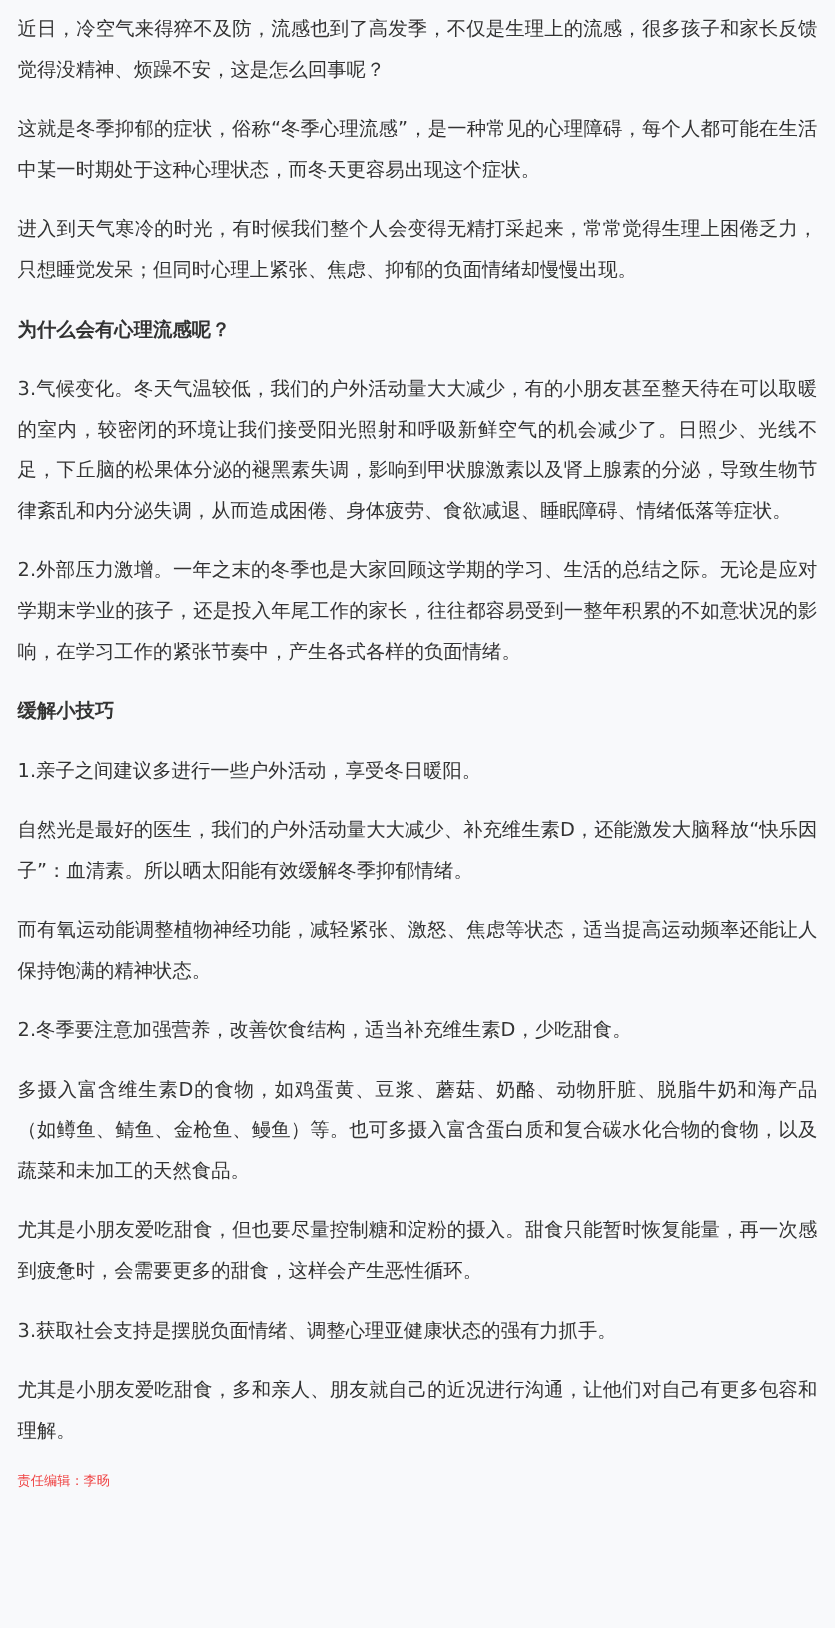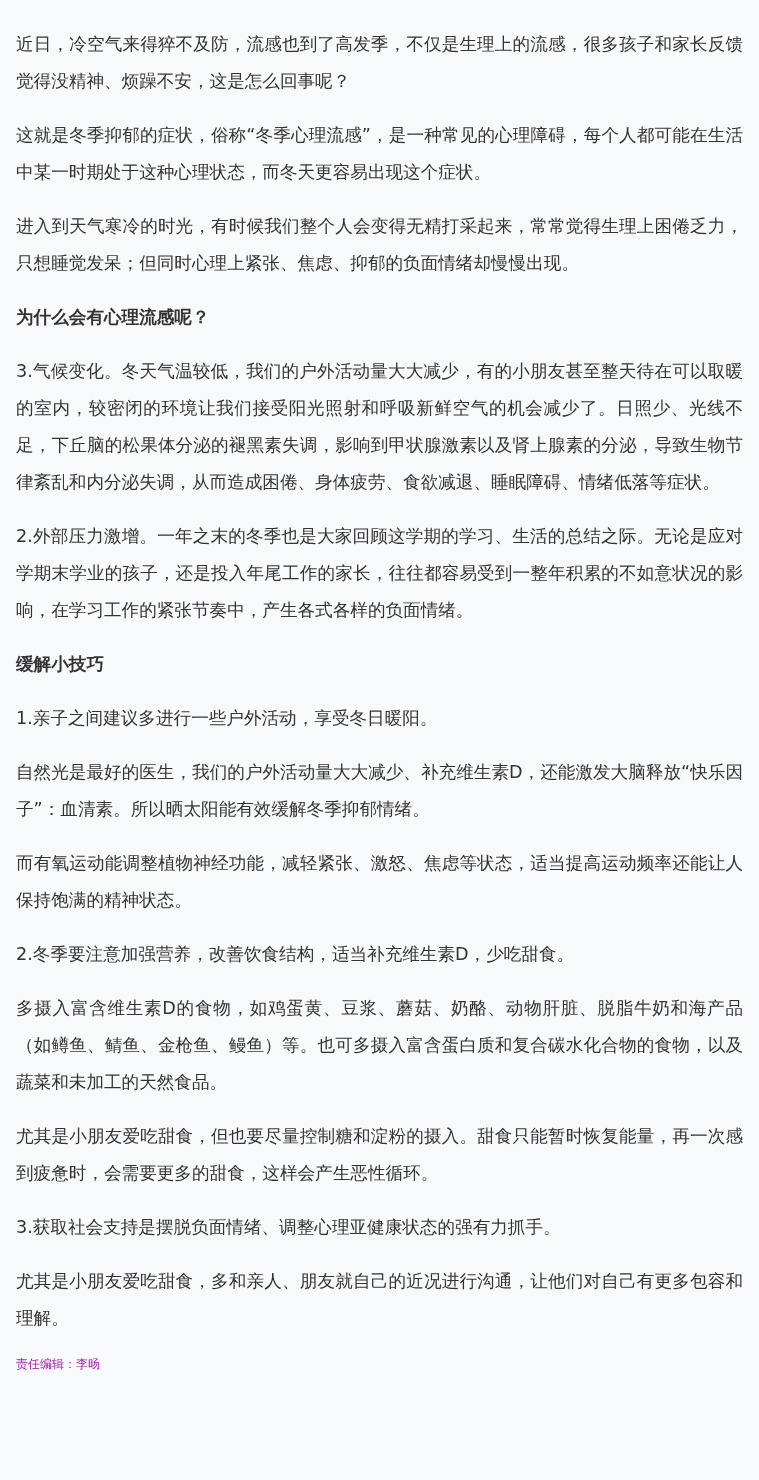--- a/index.html
+++ b/index.html
@@ -8,21 +8,21 @@
       background: #f8f9fb;
     }
     body {
       width: 759px;
       height: 1480px;
       overflow: hidden;
       font-family: "DejaVu Sans", "Liberation Sans", sans-serif;
       color: #333333;
     }
     .article {
-      padding: 26px 16px 0 16px;
+      padding: 9px 16px 0 16px;
       box-sizing: border-box;
       width: 759px;
     }
     .para {
       margin: 0 0 17px 0;
       font-size: 17.6px;
       line-height: 37px;
       letter-spacing: 0px;
       text-align: justify;
       word-break: break-all;
@@ -31,21 +31,22 @@
       margin: 10px 0 17px 0;
       font-size: 17.6px;
       line-height: 37px;
       font-weight: bold;
       color: #333333;
     }
     .editor {
       margin-top: 4px;
       font-size: 12px;
       line-height: 20px;
-      color: #a21caf;
+      color: #ef4444;
+      font-family: Liberation Mono, monospace;
     }
   </style>
 </head>
 <body>
 
 <div class="article">
   <p class="para">近日，冷空气来得猝不及防，流感也到了高发季，不仅是生理上的流感，很多孩子和家长反馈觉得没精神、烦躁不安，这是怎么回事呢？</p>
   <p class="para">这就是冬季抑郁的症状，俗称“冬季心理流感”，是一种常见的心理障碍，每个人都可能在生活中某一时期处于这种心理状态，而冬天更容易出现这个症状。</p>
   <p class="para">进入到天气寒冷的时光，有时候我们整个人会变得无精打采起来，常常觉得生理上困倦乏力，只想睡觉发呆；但同时心理上紧张、焦虑、抑郁的负面情绪却慢慢出现。</p>
   <p class="heading">为什么会有心理流感呢？</p>

